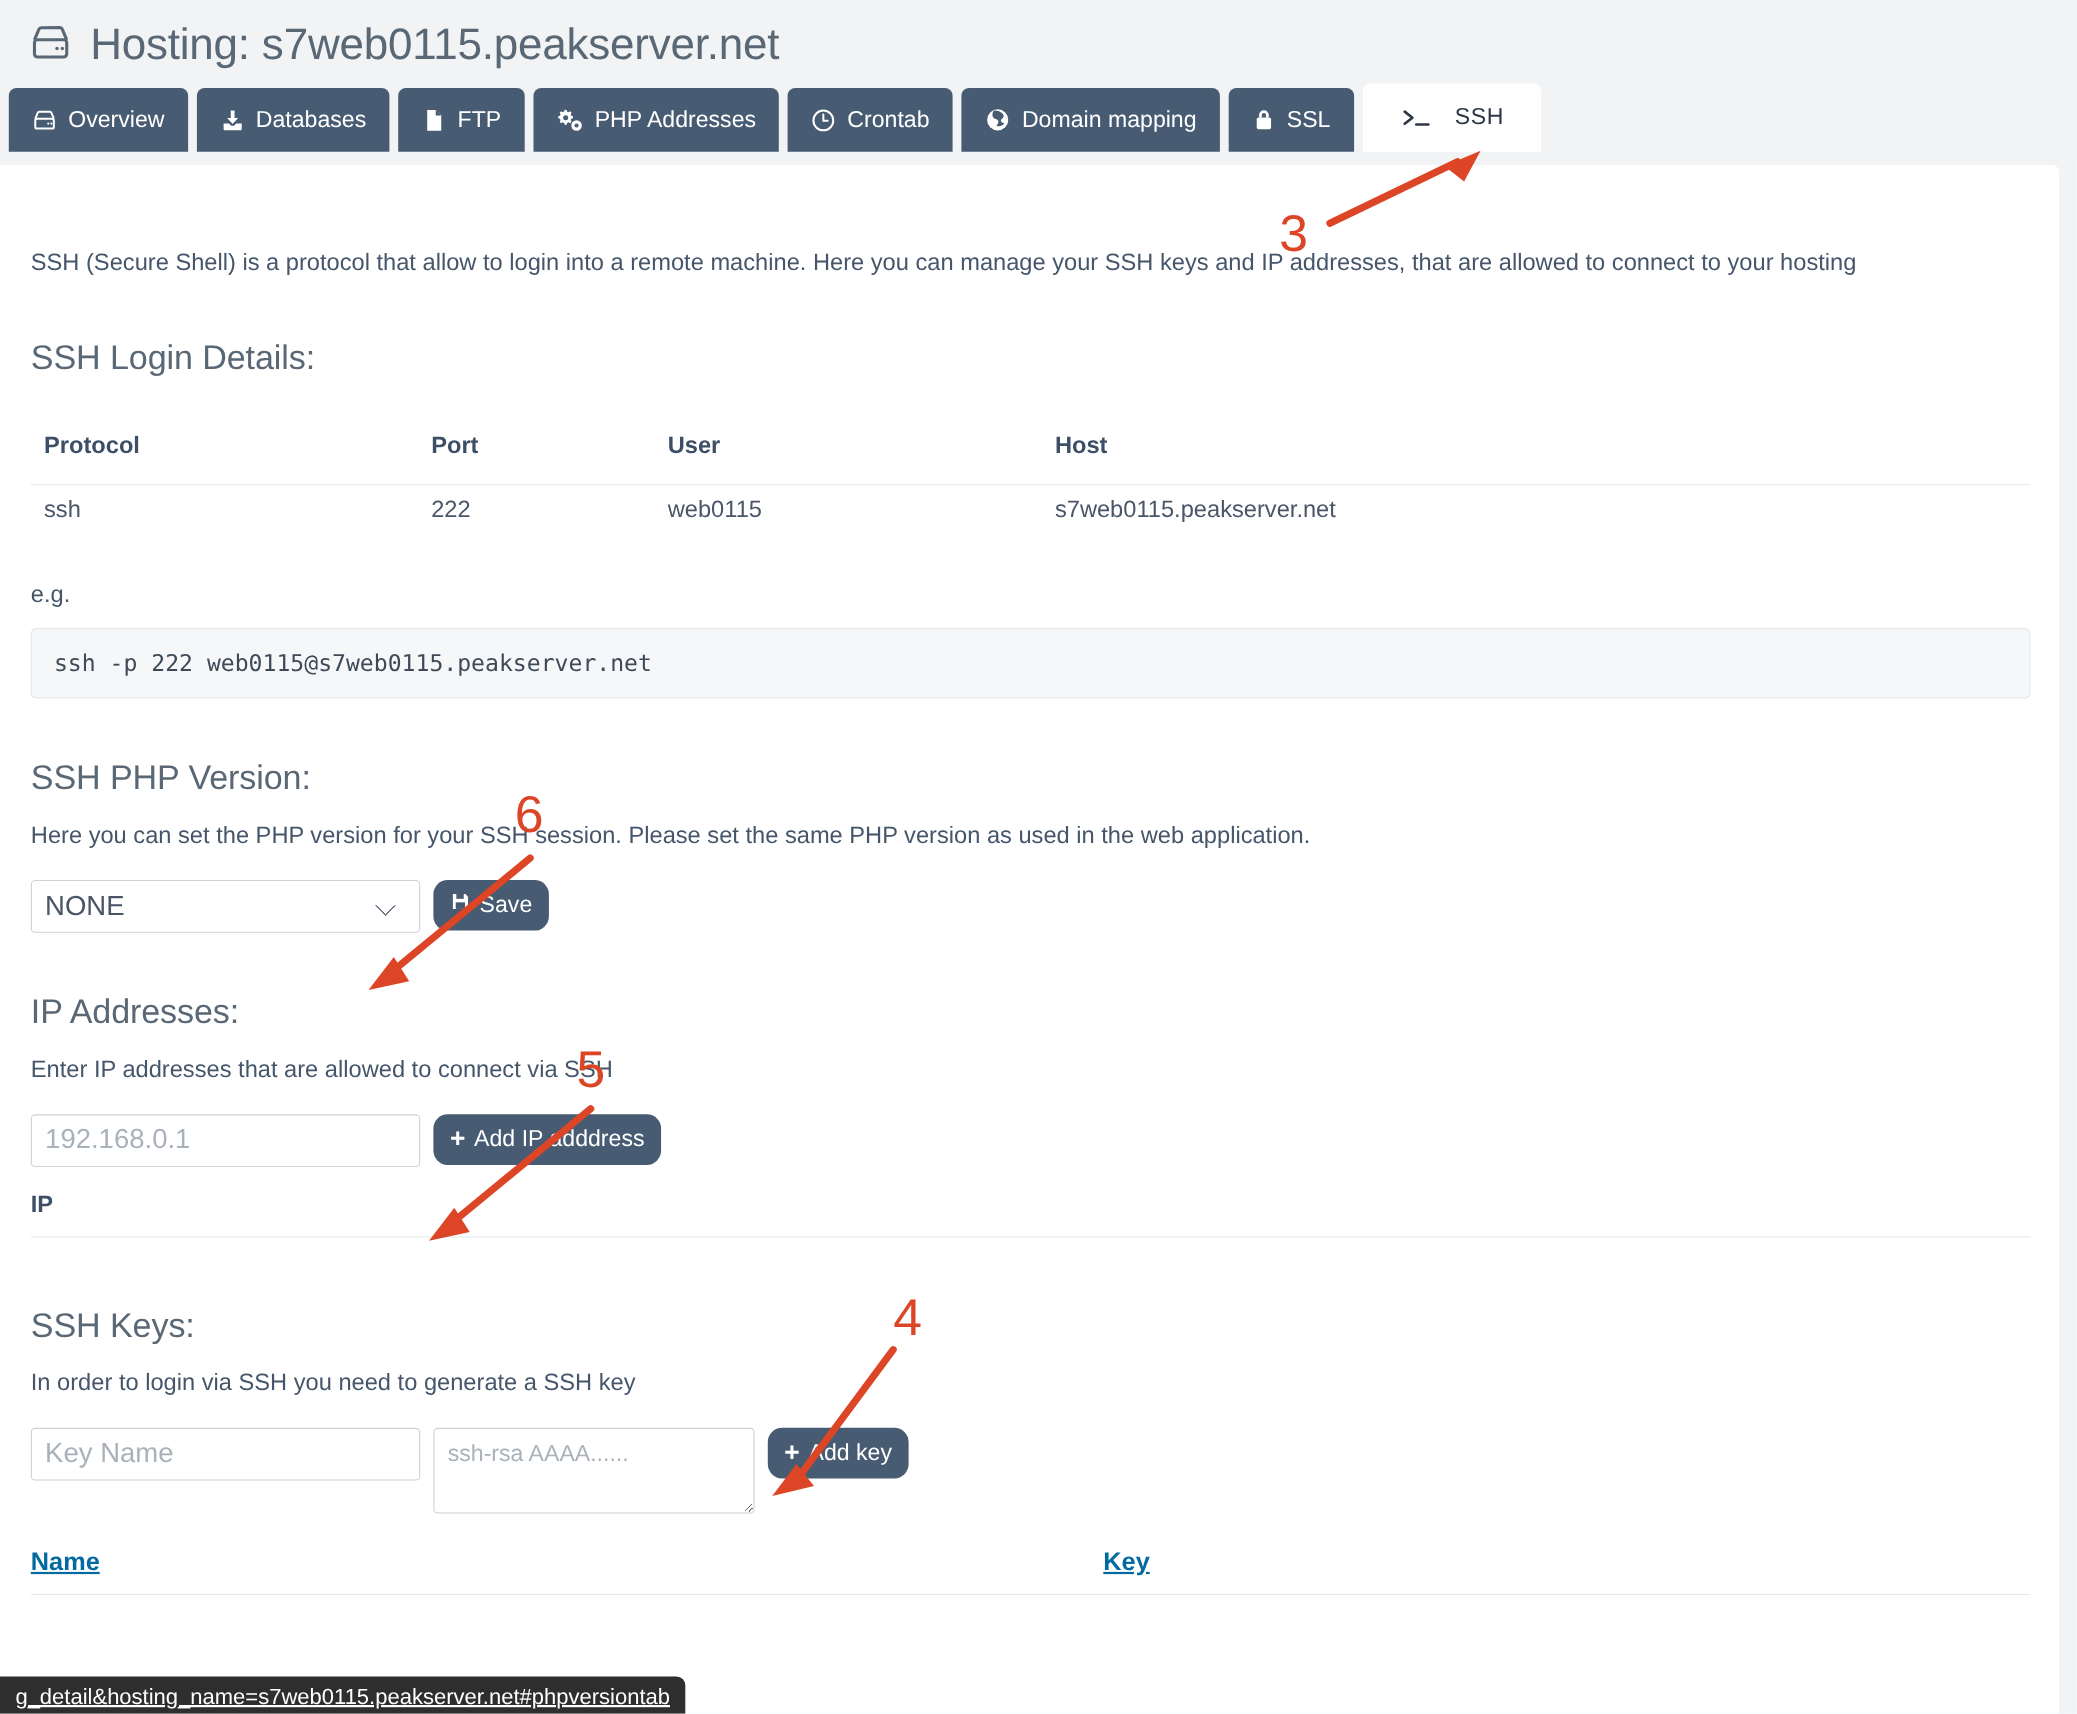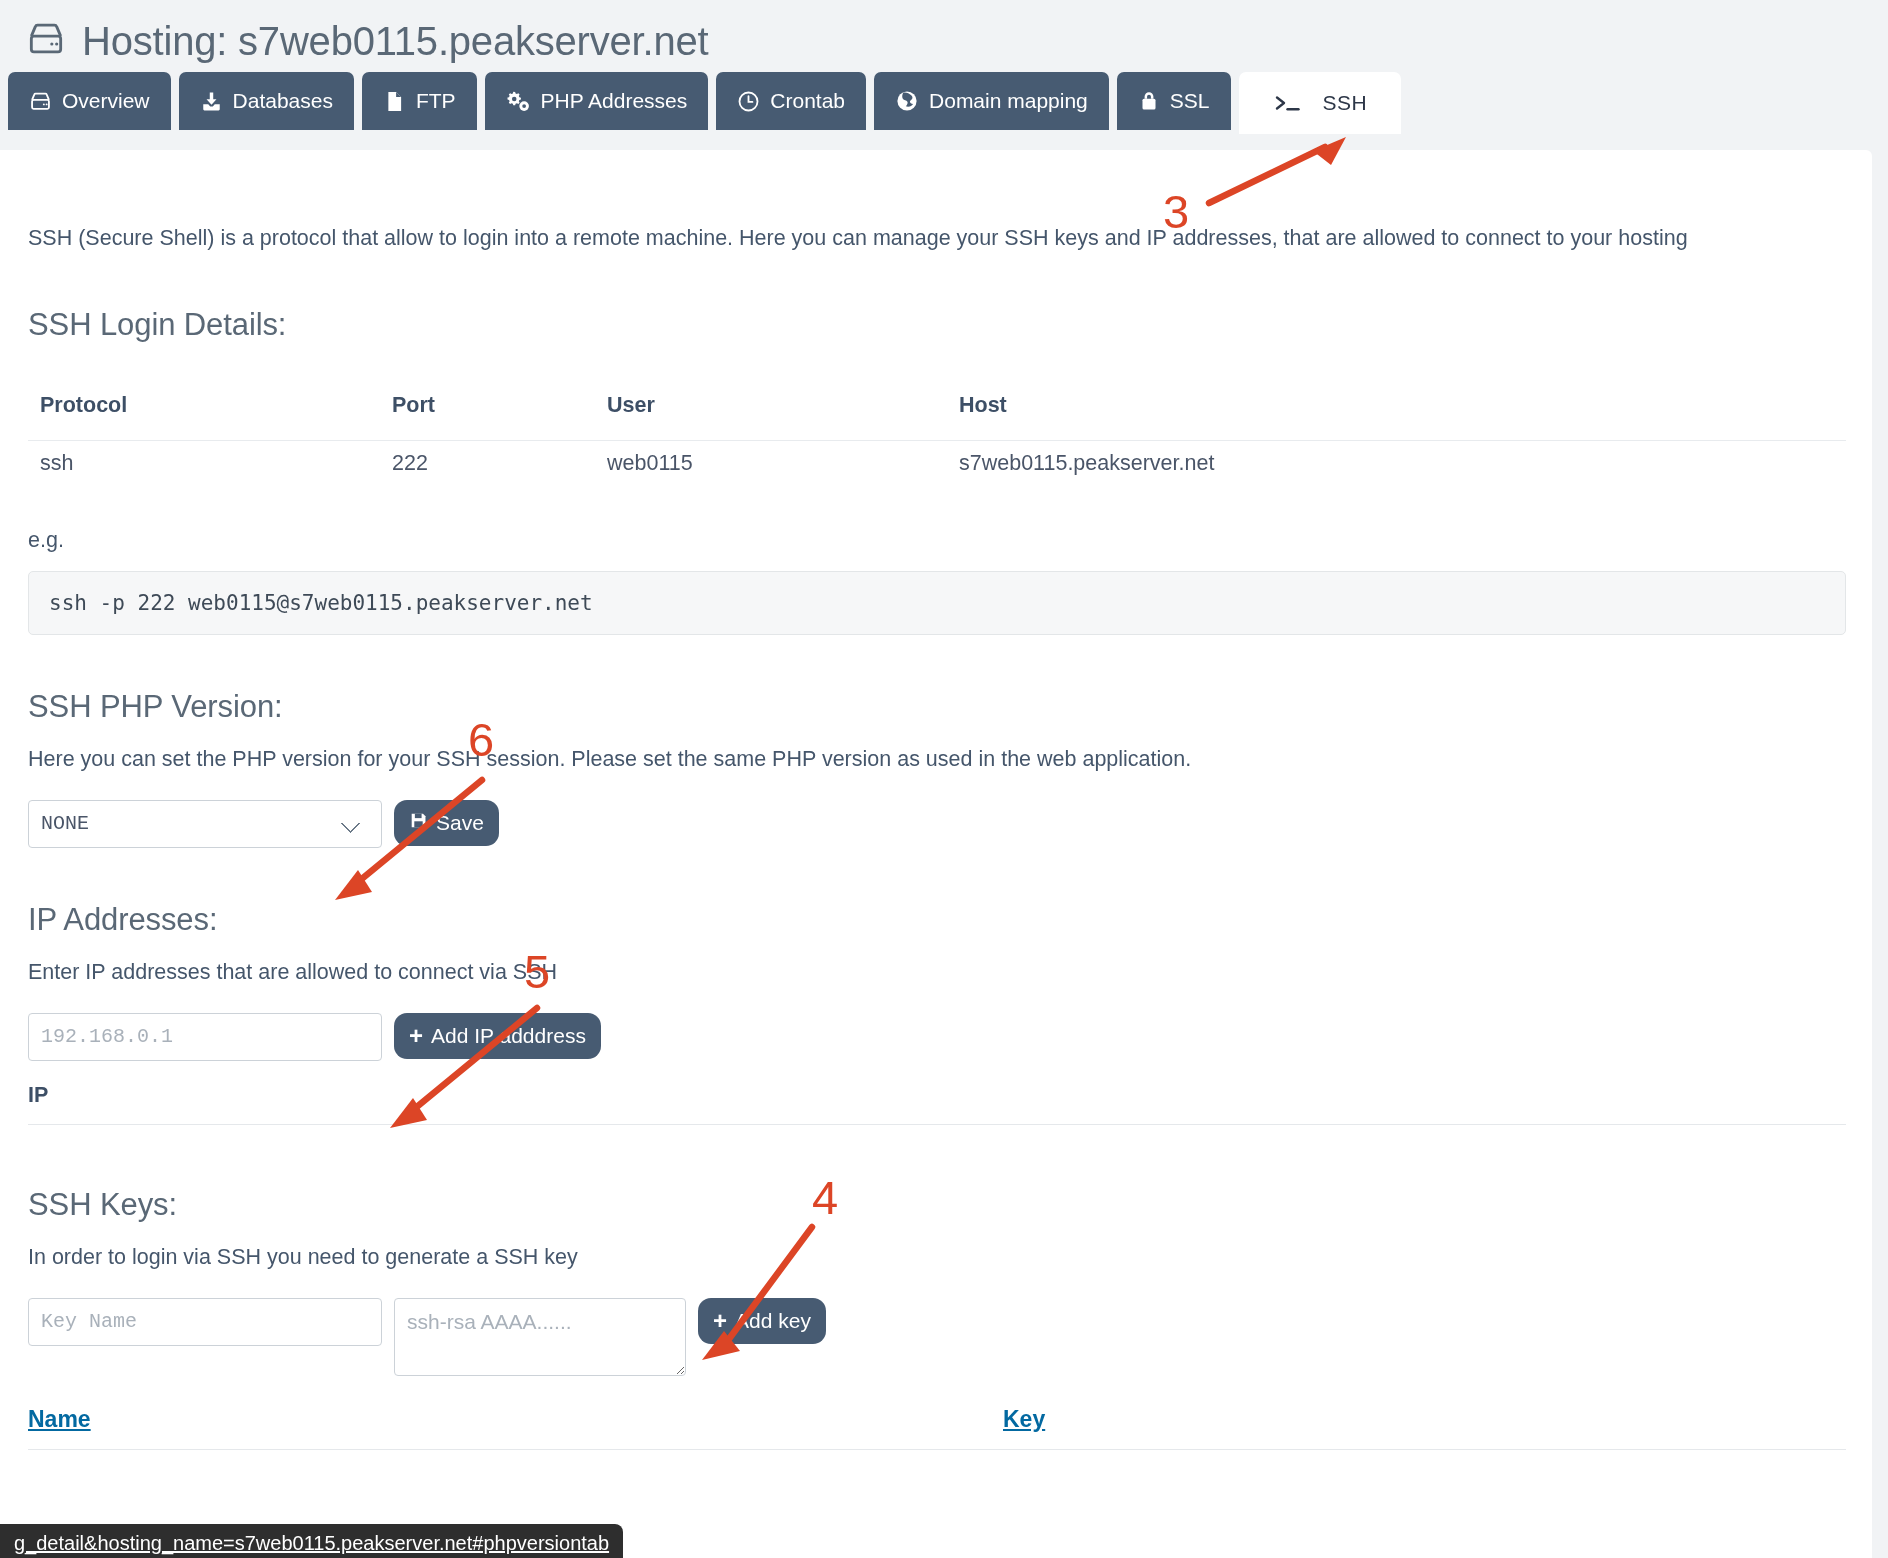--- a/index.html
+++ b/index.html
@@ -32,21 +32,21 @@
     font-size: 40px;
     font-weight: 400;
     color: #5a6876;
     letter-spacing: -0.2px;
     white-space: nowrap;
   }
 
   
   .tabs {
     display: flex;
-    align-items: flex-start;
+    align-items: flex-end;
     gap: 8px;
     padding-left: 8px;
     height: 66px;
     position: relative;
     z-index: 3;
   }
   .tab {
     background: #475b72;
     color: #ffffff;
     border-radius: 7px 7px 0 0;
@@ -148,22 +148,22 @@
     align-items: flex-start;
     gap: 12px;
     margin-top: 28px;
   }
   select.php-select,
   input.text-input {
     height: 48px;
     border: 1px solid #ccd2d8;
     border-radius: 4px;
     background: #ffffff;
-    font-family: Liberation Mono, monospace;
-    font-size: 20px;
+    font-family: Liberation Sans, sans-serif;
+    font-size: 25px;
     color: #4a5568;
     padding: 0 12px;
     width: 354px;
     outline: none;
     -webkit-appearance: none;
     appearance: none;
   }
   select.php-select {
     background-image:
       linear-gradient(45deg, transparent 49%, #6c7a89 50%, #6c7a89 56%, transparent 57%),

